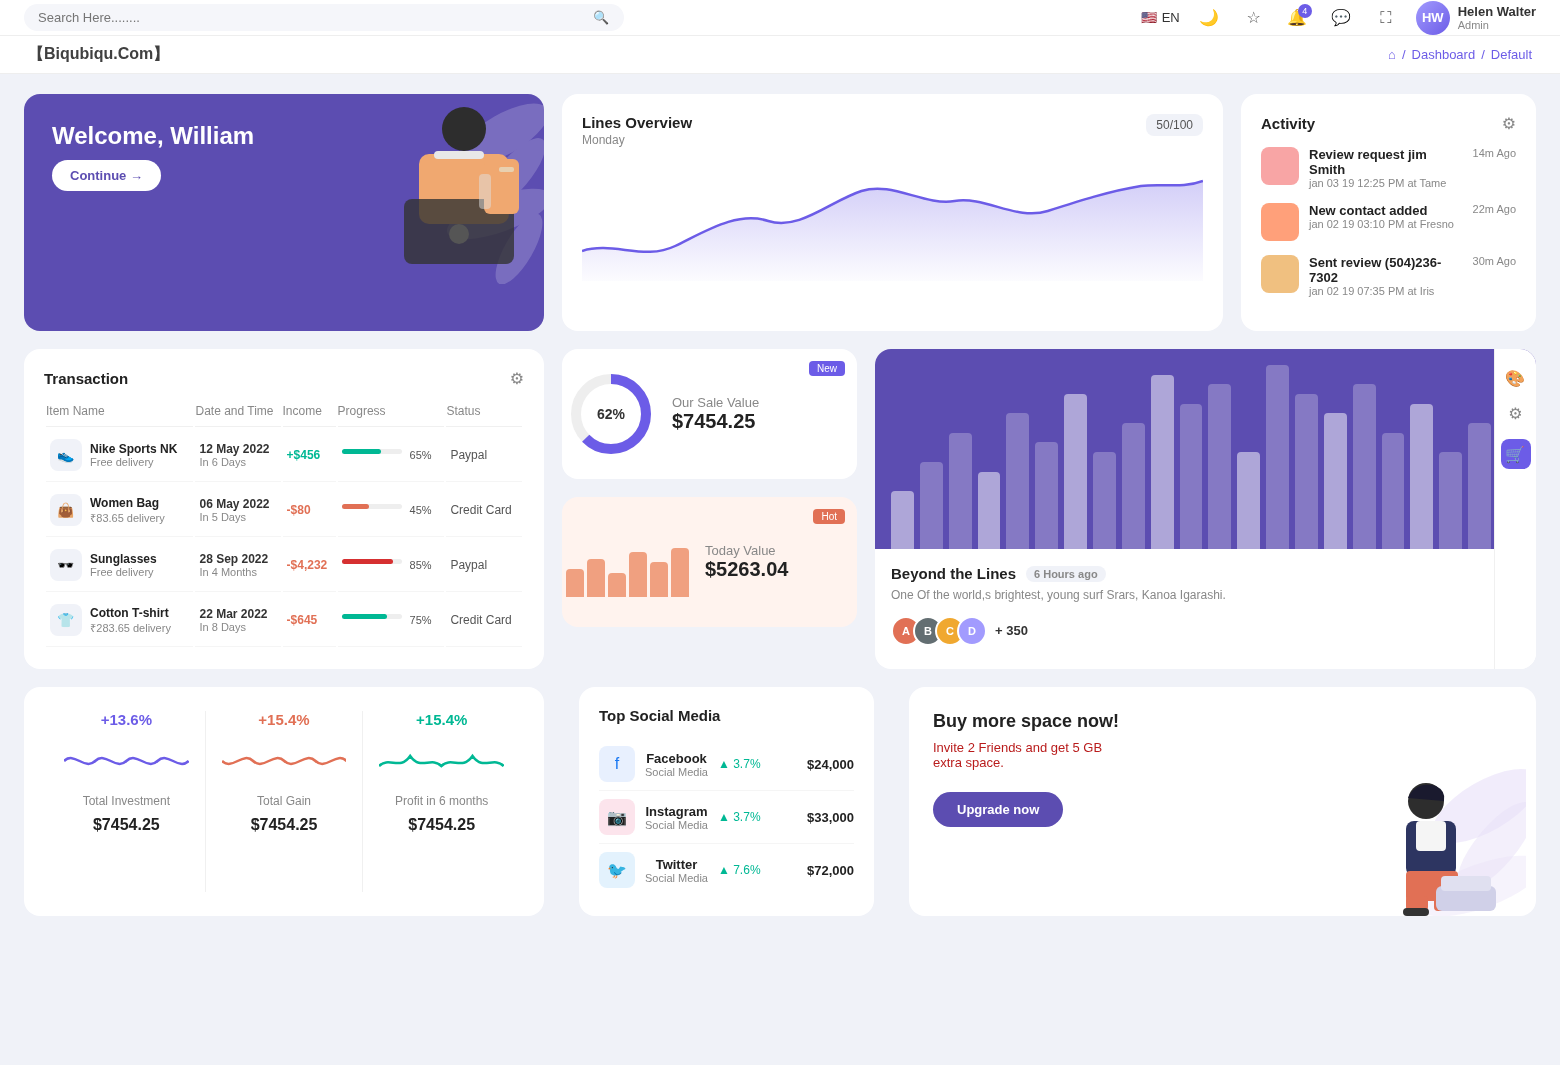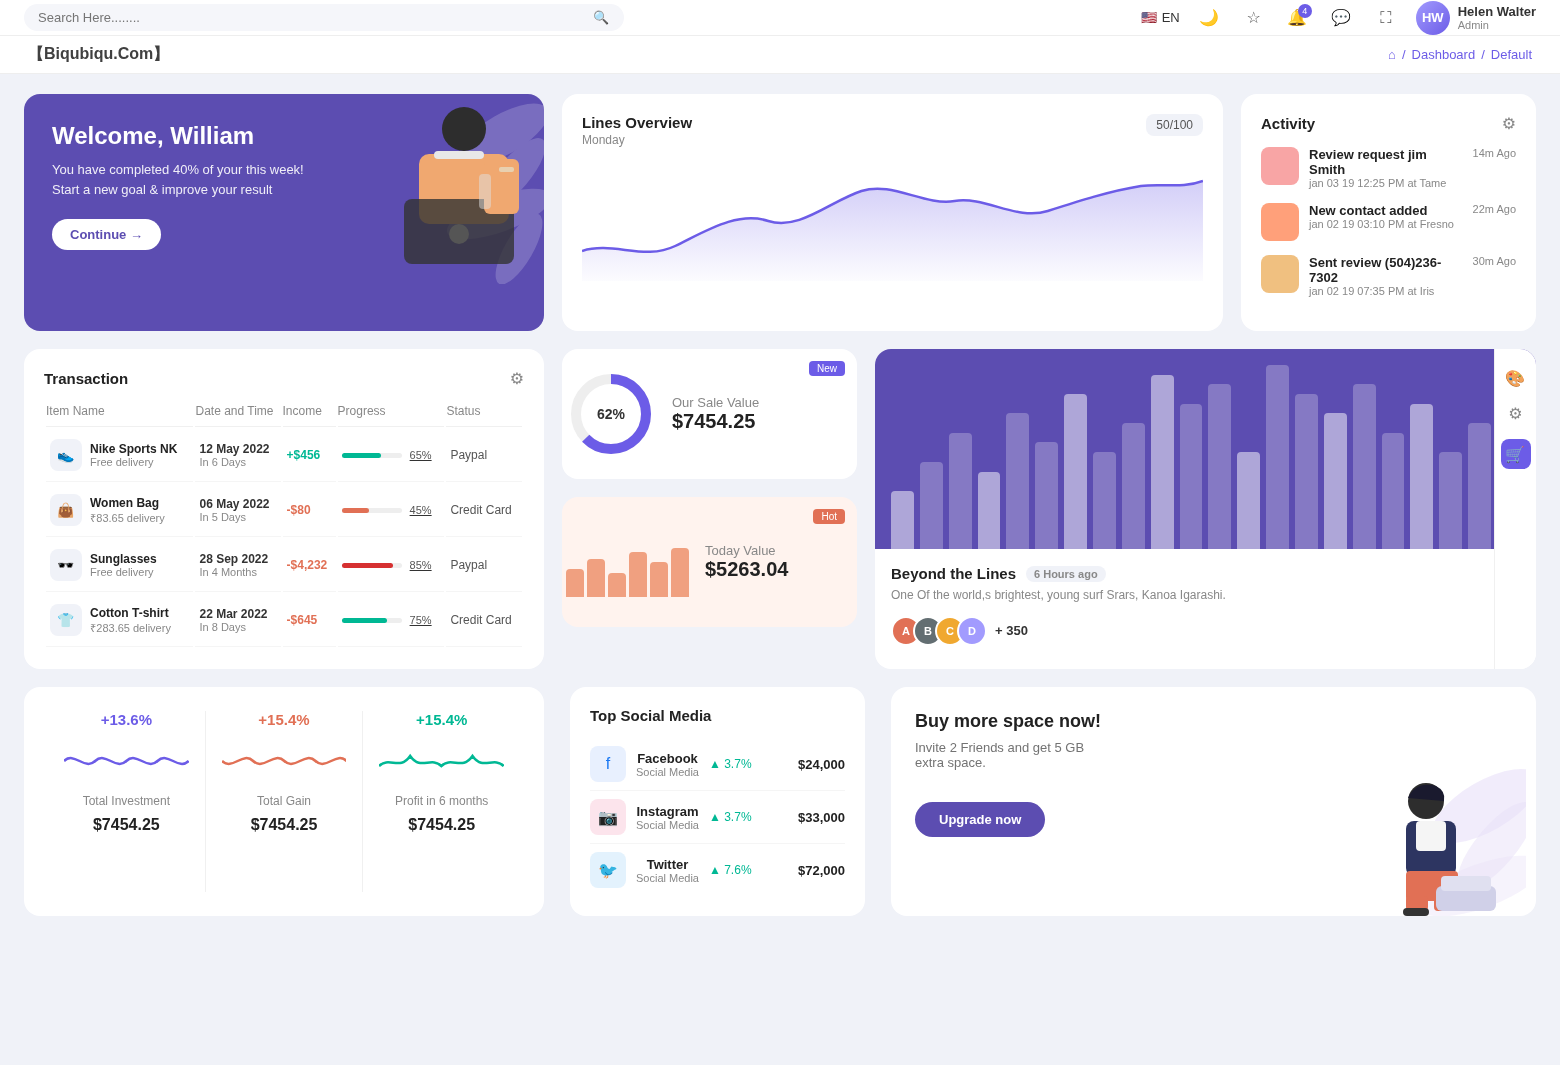--- a/index.html
+++ b/index.html
@@ -62,21 +62,21 @@
     .trans-header { display: flex; justify-content: space-between; align-items: center; margin-bottom: 14px; }
     .trans-table { width: 100%; }
     .trans-table th { font-size: 12px; color: #888; font-weight: 500; text-align: left; padding-bottom: 8px; border-bottom: 1px solid #f0f0f0; }
     .trans-table td { padding: 10px 4px; vertical-align: middle; font-size: 12px; border-bottom: 1px solid #f5f5f5; }
     .item-cell { display: flex; align-items: center; gap: 8px; }
     .item-icon { width: 32px; height: 32px; border-radius: 8px; background: #f0f2f8; display: flex; align-items: center; justify-content: center; font-size: 14px; flex-shrink: 0; }
     .item-name { font-weight: 600; font-size: 12px; color: #222; }
     .item-sub { font-size: 11px; color: #888; }
     .income-pos { color: #00b894; font-weight: 600; }
     .income-neg { color: #e17055; font-weight: 600; }
-    .progress-bar-wrap { display: flex; align-items: center; gap: 8px; text-decoration: underline; }
+    .progress-bar-wrap { display: flex; gap: 8px; }
     .progress-bar { height: 5px; border-radius: 3px; background: #eee; width: 60px; }
     .progress-fill { height: 100%; border-radius: 3px; }
     .progress-label { font-size: 11px; color: #555; }
     .status-badge { font-size: 11px; color: #555; }
 
     
     .sale-cards { display: flex; flex-direction: column; gap: 18px; }
     .sale-card { background: #fff; border-radius: 16px; padding: 4px; display: flex; align-items: center; gap: 16px; position: relative; min-height: 130px; }
     .sale-card.new-card { background: #fff; }
     .sale-card.hot-card { background: #fff3ee; }
@@ -97,21 +97,21 @@
     .time-ago { font-size: 11px; color: #888; background: #f0f2f8; border-radius: 10px; padding: 2px 8px; }
     .beyond-desc { font-size: 12px; color: #888; margin: 6px 0 12px; }
     .beyond-footer { display: flex; align-items: center; justify-content: space-between; }
     .avatars { display: flex; }
     .av { width: 30px; height: 30px; border-radius: 50%; border: 2px solid #fff; margin-right: -8px; background: #ccc; display: flex; align-items: center; justify-content: center; font-size: 11px; font-weight: bold; color: #fff; }
     .plus-count { font-size: 13px; font-weight: 600; color: #333; margin-left: 16px; }
     .beyond-date { font-size: 18px; font-weight: 700; color: #222; text-align: right; line-height: 1.2; }
     .beyond-date-sub { font-size: 11px; color: #888; }
 
     
-    .row3 { display: grid; grid-template-columns: 520px 295px 1fr; gap: 26px; border-radius: 10px; }
+    .row3 { display: grid; grid-template-columns: 520px 295px 1fr; gap: 35px; border-radius: 10px; }
 
     
     .stats-card { background: #fff; border-radius: 16px; padding: 24px; display: flex; gap: 0; }
     .stat-item { flex: 1; display: flex; flex-direction: column; align-items: center; gap: 8px; border-right: 1px solid #f0f0f0; padding: 0 16px; }
     .stat-item:last-child { border-right: none; }
     .stat-percent { font-size: 15px; font-weight: 700; color: #222; }
     .stat-wave { width: 100%; height: 50px; }
     .stat-label { font-size: 12px; color: #888; }
     .stat-value { font-size: 16px; font-weight: 700; color: #222; }
 
@@ -121,21 +121,21 @@
     .social-item:last-child { border-bottom: none; }
     .social-icon { width: 36px; height: 36px; border-radius: 8px; display: flex; align-items: center; justify-content: center; font-size: 16px; flex-shrink: 0; }
     .social-name { font-size: 13px; font-weight: 600; color: #222; text-align: center; }
     .social-sub { font-size: 11px; color: #888; }
     .social-growth { display: flex; align-items: center; gap: 3px; color: #00b894; font-size: 12px; font-weight: 500; }
     .social-amount { font-size: 13px; font-weight: 700; color: #222; margin-left: auto; }
 
     
     .buy-card { background: #fff; border-radius: 16px; padding: 24px; position: relative; overflow: hidden; }
     .buy-card h3 { font-size: 18px; font-weight: 700; color: #222; margin-bottom: 8px; }
-    .buy-card p { font-size: 13px; color: #737373; margin-bottom: 32px; max-width: 200px; }
+    .buy-card p { font-size: 13px; color: #b91c1c; margin-bottom: 22px; max-width: 200px; }
     .upgrade-btn { background: #5c4db1; color: #fff; border: none; border-radius: 20px; padding: 10px 24px; font-size: 13px; font-weight: 600; cursor: pointer; }
 
     
     .gear-icon { font-size: 16px; color: #888; cursor: pointer; }
 
     
     ::-webkit-scrollbar { width: 4px; }
     ::-webkit-scrollbar-track { background: #f0f2f8; }
     ::-webkit-scrollbar-thumb { background: #6c5ce7; border-radius: 2px; }
   </style>
@@ -199,21 +199,20 @@
         <circle cx="120" cy="30" r="22" fill="#2d2d2d"></circle>
         <rect x="75" y="55" width="90" height="70" rx="10" fill="#f0a870"></rect>
         <rect x="60" y="100" width="110" height="65" rx="8" fill="#333" opacity="0.8"></rect>
         <circle cx="115" cy="135" r="10" fill="#555"></circle>
         <rect x="90" y="52" width="50" height="8" rx="4" fill="#e8e8e8"></rect>
         <rect x="140" y="60" width="35" height="55" rx="6" fill="#f0a870"></rect>
         <rect x="155" y="68" width="15" height="5" rx="2" fill="#e8d0b0"></rect>
         <rect x="135" y="75" width="12" height="35" rx="4" fill="#e0e0e0" opacity="0.5"></rect>
       </svg>
       <h2>Welcome, William</h2>
-      <p>You have completed 40% of your this week! Start a new goal &amp; improve your result</p>
       <button class="welcome-btn">Continue →</button>
     </div>
 
     <div class="yearly-card">
       <div class="card-header">
         <div>
           <div class="card-title">Lines Overview</div>
           <div class="card-subtitle">Monday</div>
         </div>
         <div class="card-badge">50/100</div>

